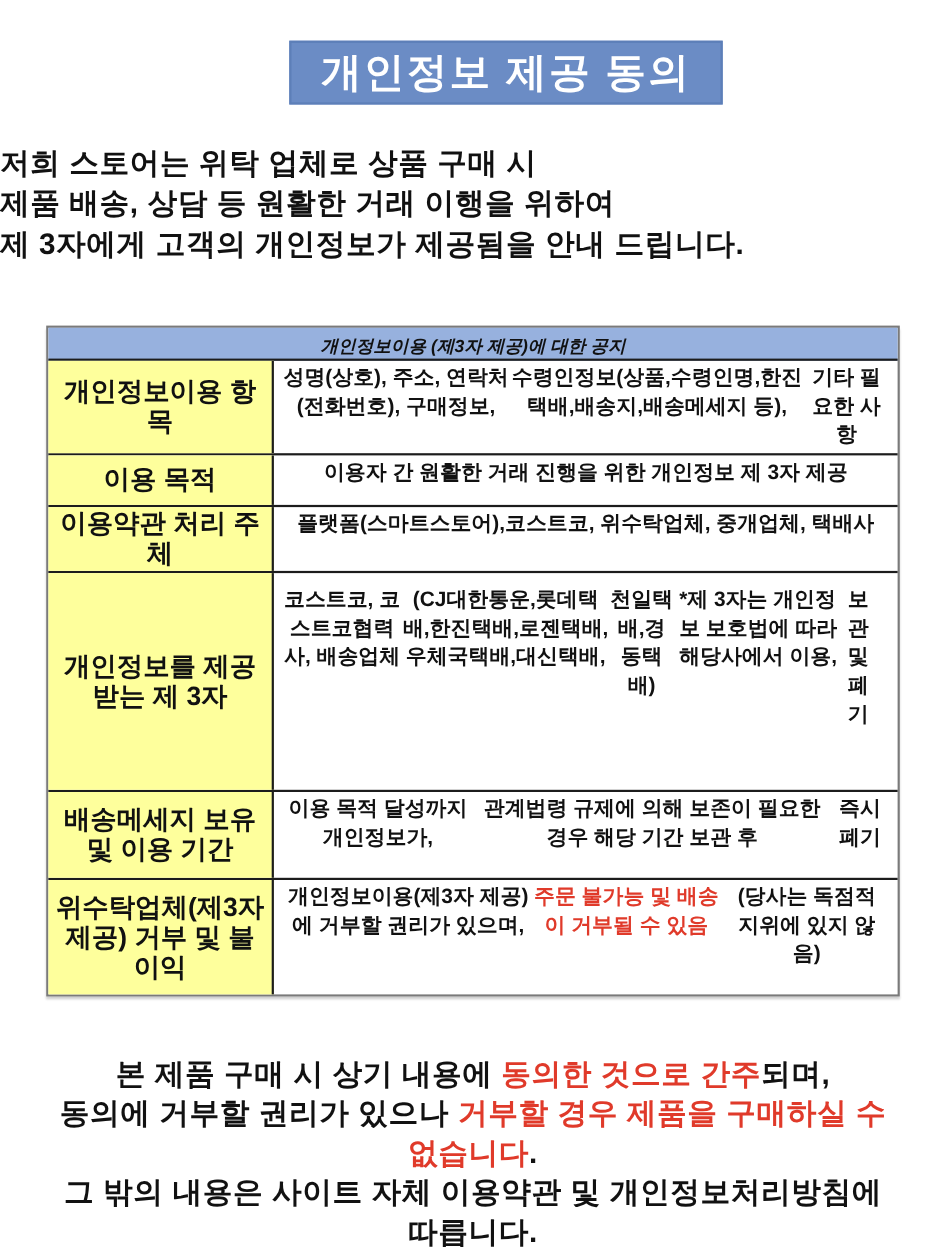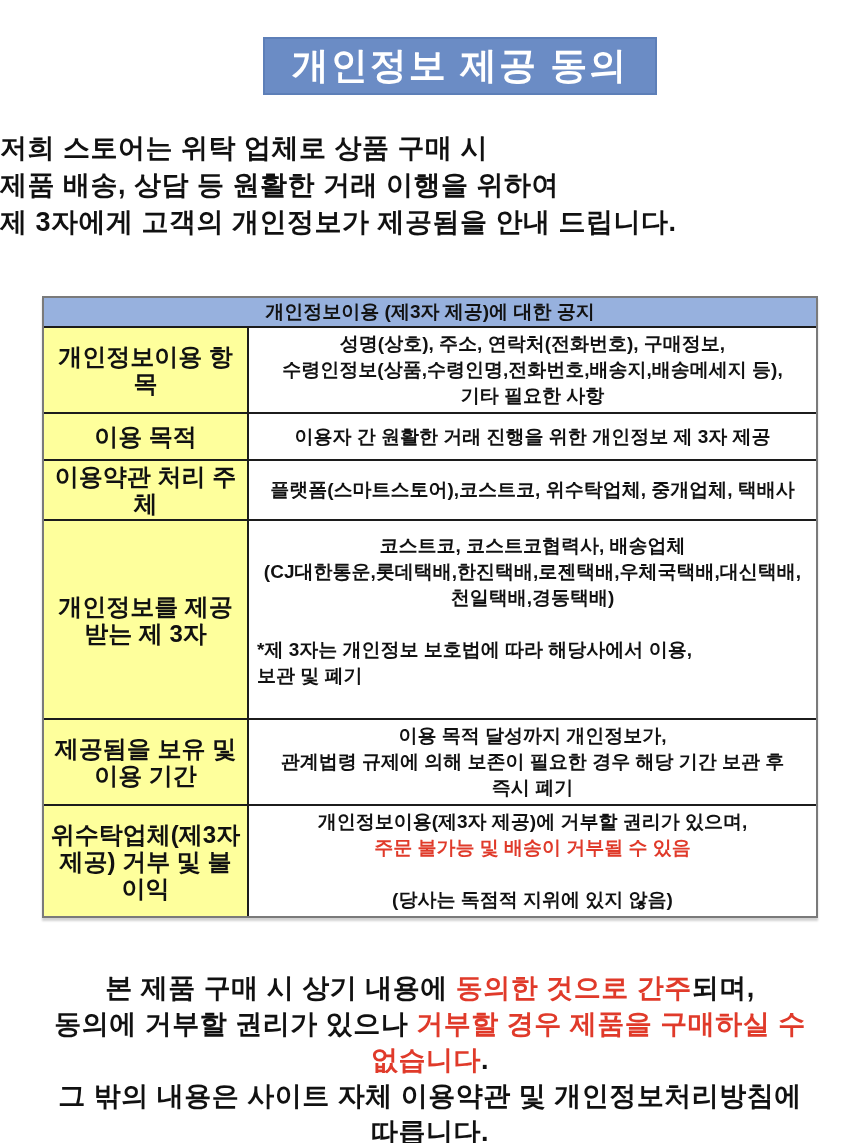--- a/index.html
+++ b/index.html
@@ -41,24 +41,25 @@
     width: 776px;
     border: 2px solid var(--border-outer, #7a7a7a);
     box-sizing: border-box;
     box-shadow: 0 3px 2px rgba(0,0,0,0.18);
   }
   .thead {
     min-height: 28px;
     background: var(--header-bg, #97b1de);
     border-bottom: 2px solid var(--border-inner, #1c1c1c);
     display: flex;
-    align-items: center;
+    align-items: flex-end;
     justify-content: center;
-    font-size: 19px;
+    font-size: 16px;
     font-weight: 700;
+    font-style: italic;
   }
   .trow {
     display: flex;
     border-bottom: 2px solid var(--border-inner, #1c1c1c);
   }
   .tbody .trow:last-child { border-bottom: 0; }
   .tlabel {
     flex: 0 0 205px;
     width: 205px;
     background: var(--label-bg, #feff9c);
@@ -70,21 +71,21 @@
     text-align: center;
     font-size: 24px;
     font-weight: 700;
     line-height: 27px;
     padding: 2px 6px;
   }
   .tcontent {
     flex: 1;
     box-sizing: border-box;
     display: flex;
-    flex-direction: column;
+    flex-direction: row;
     justify-content: center;
     text-align: center;
     font-size: 19px;
     font-weight: 700;
     line-height: 26px;
     padding: 3px 8px;
   }
   
   .tbody .trow:nth-child(1) { min-height: 79px; }
   .tbody .trow:nth-child(2) { min-height: 45px; }
@@ -125,21 +126,21 @@
 
 <div class="ctable">
   <div class="thead">
     <span>개인정보이용 (제3자 제공)에 대한 공지</span>
   </div>
   <div class="tbody">
       <div class="trow">
         <div class="tlabel">개인정보이용 항목</div>
         <div class="tcontent">
           <div class="line">성명(상호), 주소, 연락처(전화번호), 구매정보,</div>
-          <div class="line">수령인정보(상품,수령인명,전화번호,배송지,배송메세지 등),</div>
+          <div class="line">수령인정보(상품,수령인명,한진택배,배송지,배송메세지 등),</div>
           <div class="line">기타 필요한 사항</div>
         </div>
       </div>
       <div class="trow">
         <div class="tlabel">이용 목적</div>
         <div class="tcontent">
           <div class="line">이용자 간 원활한 거래 진행을 위한 개인정보 제 3자 제공</div>
         </div>
       </div>
       <div class="trow">
@@ -153,21 +154,21 @@
         <div class="tcontent">
           <div class="line">코스트코, 코스트코협력사, 배송업체</div>
           <div class="line">(CJ대한통운,롯데택배,한진택배,로젠택배,우체국택배,대신택배,</div>
           <div class="line">천일택배,경동택배)</div>
           <div class="line">&nbsp;</div>
           <div class="line left">*제 3자는 개인정보 보호법에 따라 해당사에서 이용,</div>
           <div class="line left">보관 및 폐기</div>
         </div>
       </div>
       <div class="trow">
-        <div class="tlabel">제공됨을 보유 및 이용 기간</div>
+        <div class="tlabel">배송메세지 보유 및 이용 기간</div>
         <div class="tcontent">
           <div class="line">이용 목적 달성까지 개인정보가,</div>
           <div class="line">관계법령 규제에 의해 보존이 필요한 경우 해당 기간 보관 후</div>
           <div class="line">즉시 폐기</div>
         </div>
       </div>
       <div class="trow">
         <div class="tlabel">위수탁업체(제3자 제공) 거부 및 불이익</div>
         <div class="tcontent">
           <div class="line">개인정보이용(제3자 제공)에 거부할 권리가 있으며,</div>

